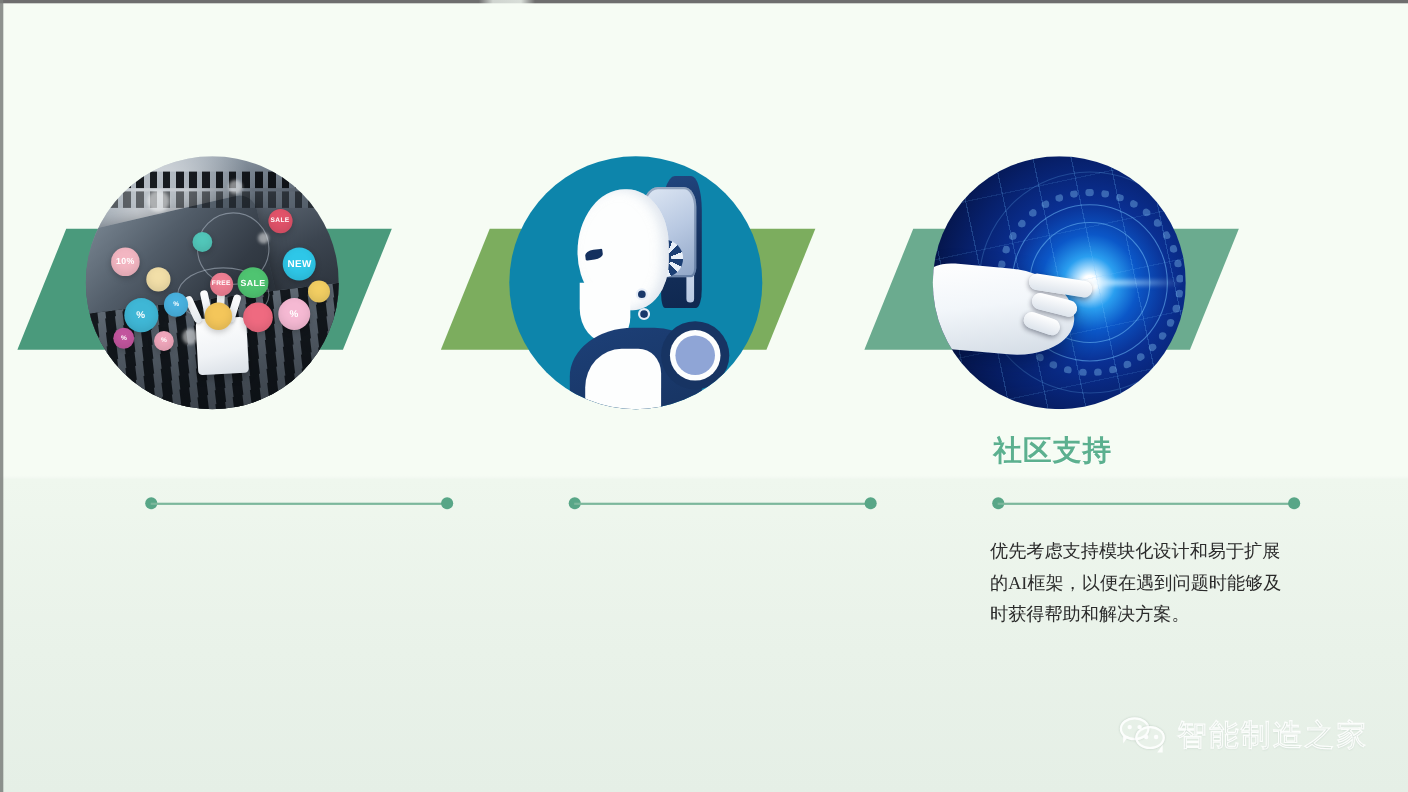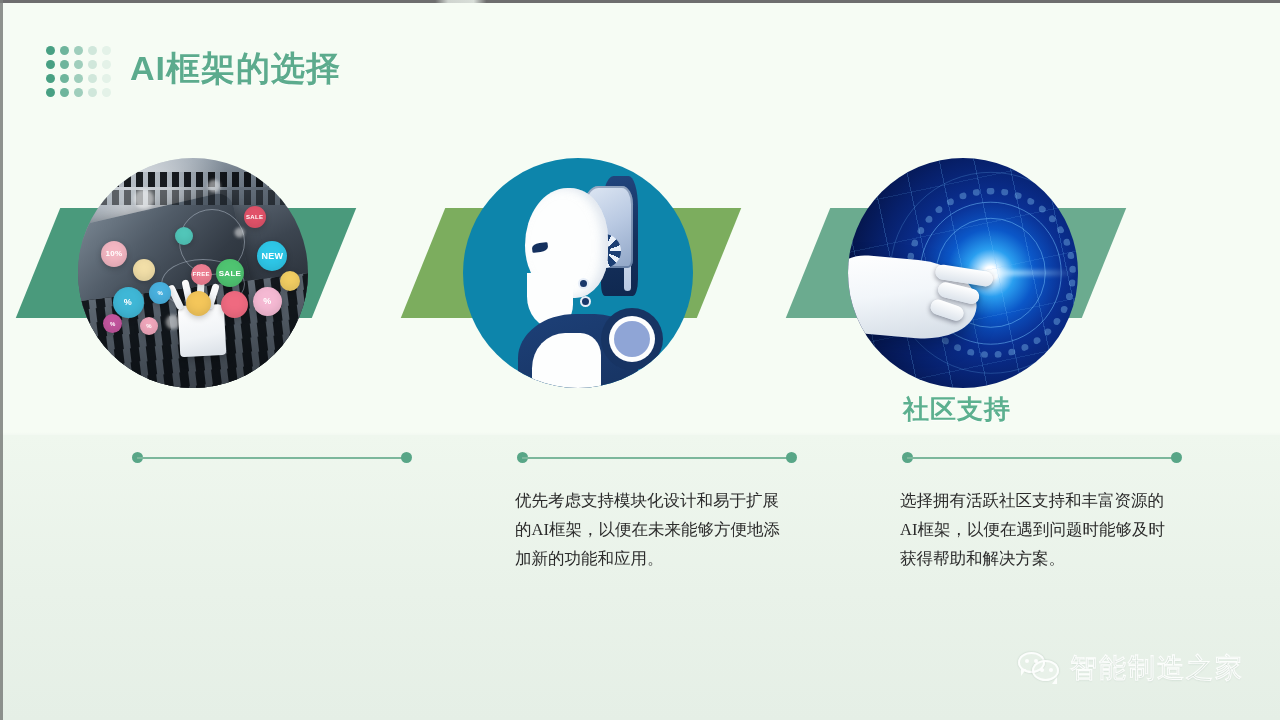--- a/index.html
+++ b/index.html
@@ -55,21 +55,21 @@
   .col.c2{ left:790px; }
 
   
   .para{
     position:absolute; top:208px; left:18px; width:296px; height:110px;
     transform:skewX(-22deg);
   }
 
   
   .circle{
-    position:absolute; top:158px; left:58px;
+    position:absolute; top:142px; left:58px;
     width:230px; height:230px; border-radius:50%;
     overflow:hidden;
     text-decoration:underline;
   }
 
   
   .img-circuit{
     position:absolute; inset:0;
     background:
       radial-gradient(circle at 30% 18%, rgba(255,255,255,.55) 0 10%, rgba(255,255,255,0) 34%),
@@ -282,45 +282,20 @@
     font-family:"Liberation Sans","DejaVu Sans",sans-serif;
   }
 </style>
 </head>
 <body>
 
 <div id="slide">
 
   <div class="bottom-band"></div>
 
-  <div class="header">
-    <div class="dotgrid" id="dotgrid">
-        <i style="background: rgb(72, 160, 131); opacity: 1;"></i>
-        <i style="background: rgb(72, 160, 131); opacity: 0.78;"></i>
-        <i style="background: rgb(72, 160, 131); opacity: 0.5;"></i>
-        <i style="background: rgb(72, 160, 131); opacity: 0.22;"></i>
-        <i style="background: rgb(72, 160, 131); opacity: 0.1;"></i>
-        <i style="background: rgb(72, 160, 131); opacity: 1;"></i>
-        <i style="background: rgb(72, 160, 131); opacity: 0.78;"></i>
-        <i style="background: rgb(72, 160, 131); opacity: 0.5;"></i>
-        <i style="background: rgb(72, 160, 131); opacity: 0.22;"></i>
-        <i style="background: rgb(72, 160, 131); opacity: 0.1;"></i>
-        <i style="background: rgb(72, 160, 131); opacity: 1;"></i>
-        <i style="background: rgb(72, 160, 131); opacity: 0.78;"></i>
-        <i style="background: rgb(72, 160, 131); opacity: 0.5;"></i>
-        <i style="background: rgb(72, 160, 131); opacity: 0.22;"></i>
-        <i style="background: rgb(72, 160, 131); opacity: 0.1;"></i>
-        <i style="background: rgb(72, 160, 131); opacity: 1;"></i>
-        <i style="background: rgb(72, 160, 131); opacity: 0.78;"></i>
-        <i style="background: rgb(72, 160, 131); opacity: 0.5;"></i>
-        <i style="background: rgb(72, 160, 131); opacity: 0.22;"></i>
-        <i style="background: rgb(72, 160, 131); opacity: 0.1;"></i>
-      </div>
-    <div class="slide-title">AI框架的选择</div>
-  </div>
 
   <div class="cols">
 
     <div class="col c0">
       <div class="para" id="para0" style="background: rgb(74, 154, 124);"></div>
 
       <div class="circle">
         <div class="img-circuit">
           <div class="phone"></div>
           <div class="chipRow" style="top:6%;"></div>
@@ -403,21 +378,20 @@
           <div class="bolt" style="left:50%;top:52%;"></div>
           <div class="bolt" style="left:51%;top:60%;"></div>
         </div>
       </div>
 
       <div class="divider">
         <div class="dot l"></div>
         <div class="ln"></div>
         <div class="dot r"></div>
       </div>
-      <div class="col-body">优先考虑支持模块化设计和易于扩展的AI框架，以便在未来能够方便地添加新的功能和应用。</div>
     </div>
 
     <div class="col c2">
       <div class="para" id="para2" style="background: rgb(107, 171, 143);"></div>
 
       <div class="circle">
         <div class="img-portal">
           <div class="grid"></div>
           <div class="hud" style="width:62%;height:62%;"></div>
           <div class="hud" style="width:48%;height:48%;"></div>
@@ -431,21 +405,21 @@
           </div>
         </div>
       </div>
 
       <div class="col-title">社区支持</div>
       <div class="divider">
         <div class="dot l"></div>
         <div class="ln"></div>
         <div class="dot r"></div>
       </div>
-      <div class="col-body">选择拥有活跃社区支持和丰富资源的AI框架，以便在遇到问题时能够及时获得帮助和解决方案。</div>
+      <div class="col-body">优先考虑支持模块化设计和易于扩展的AI框架，以便在遇到问题时能够及时获得帮助和解决方案。</div>
     </div>
 
   </div>
 
   <div class="watermark">
     <div class="wm-logo">
       <div class="b1"></div>
       <div class="t1"></div>
       <div class="b2"></div>
       <div class="t2"></div>

